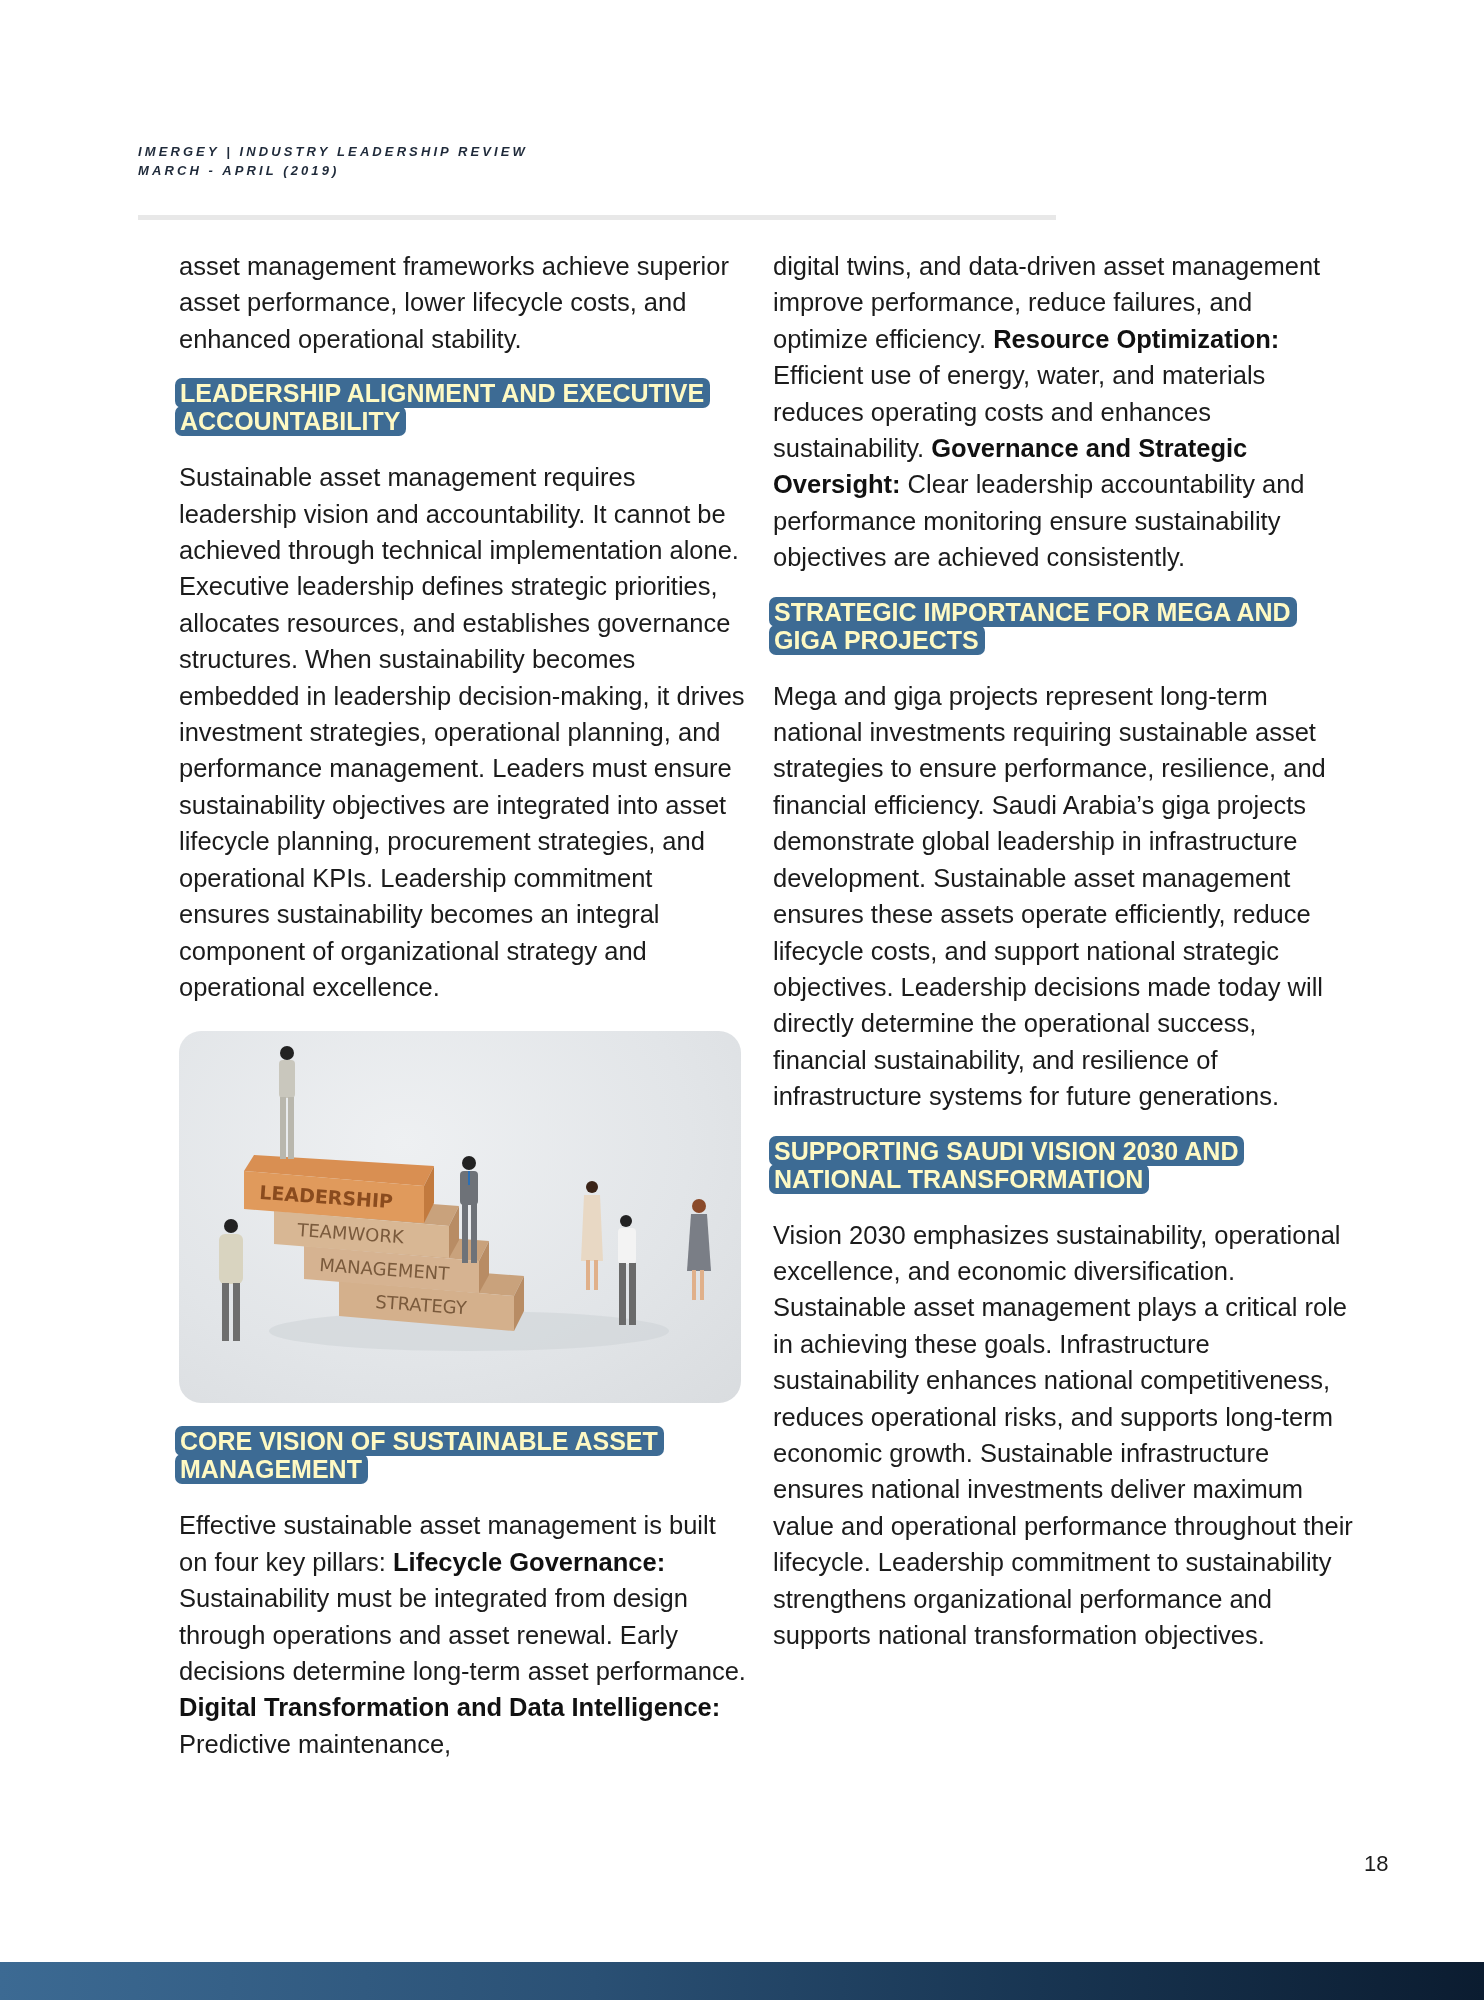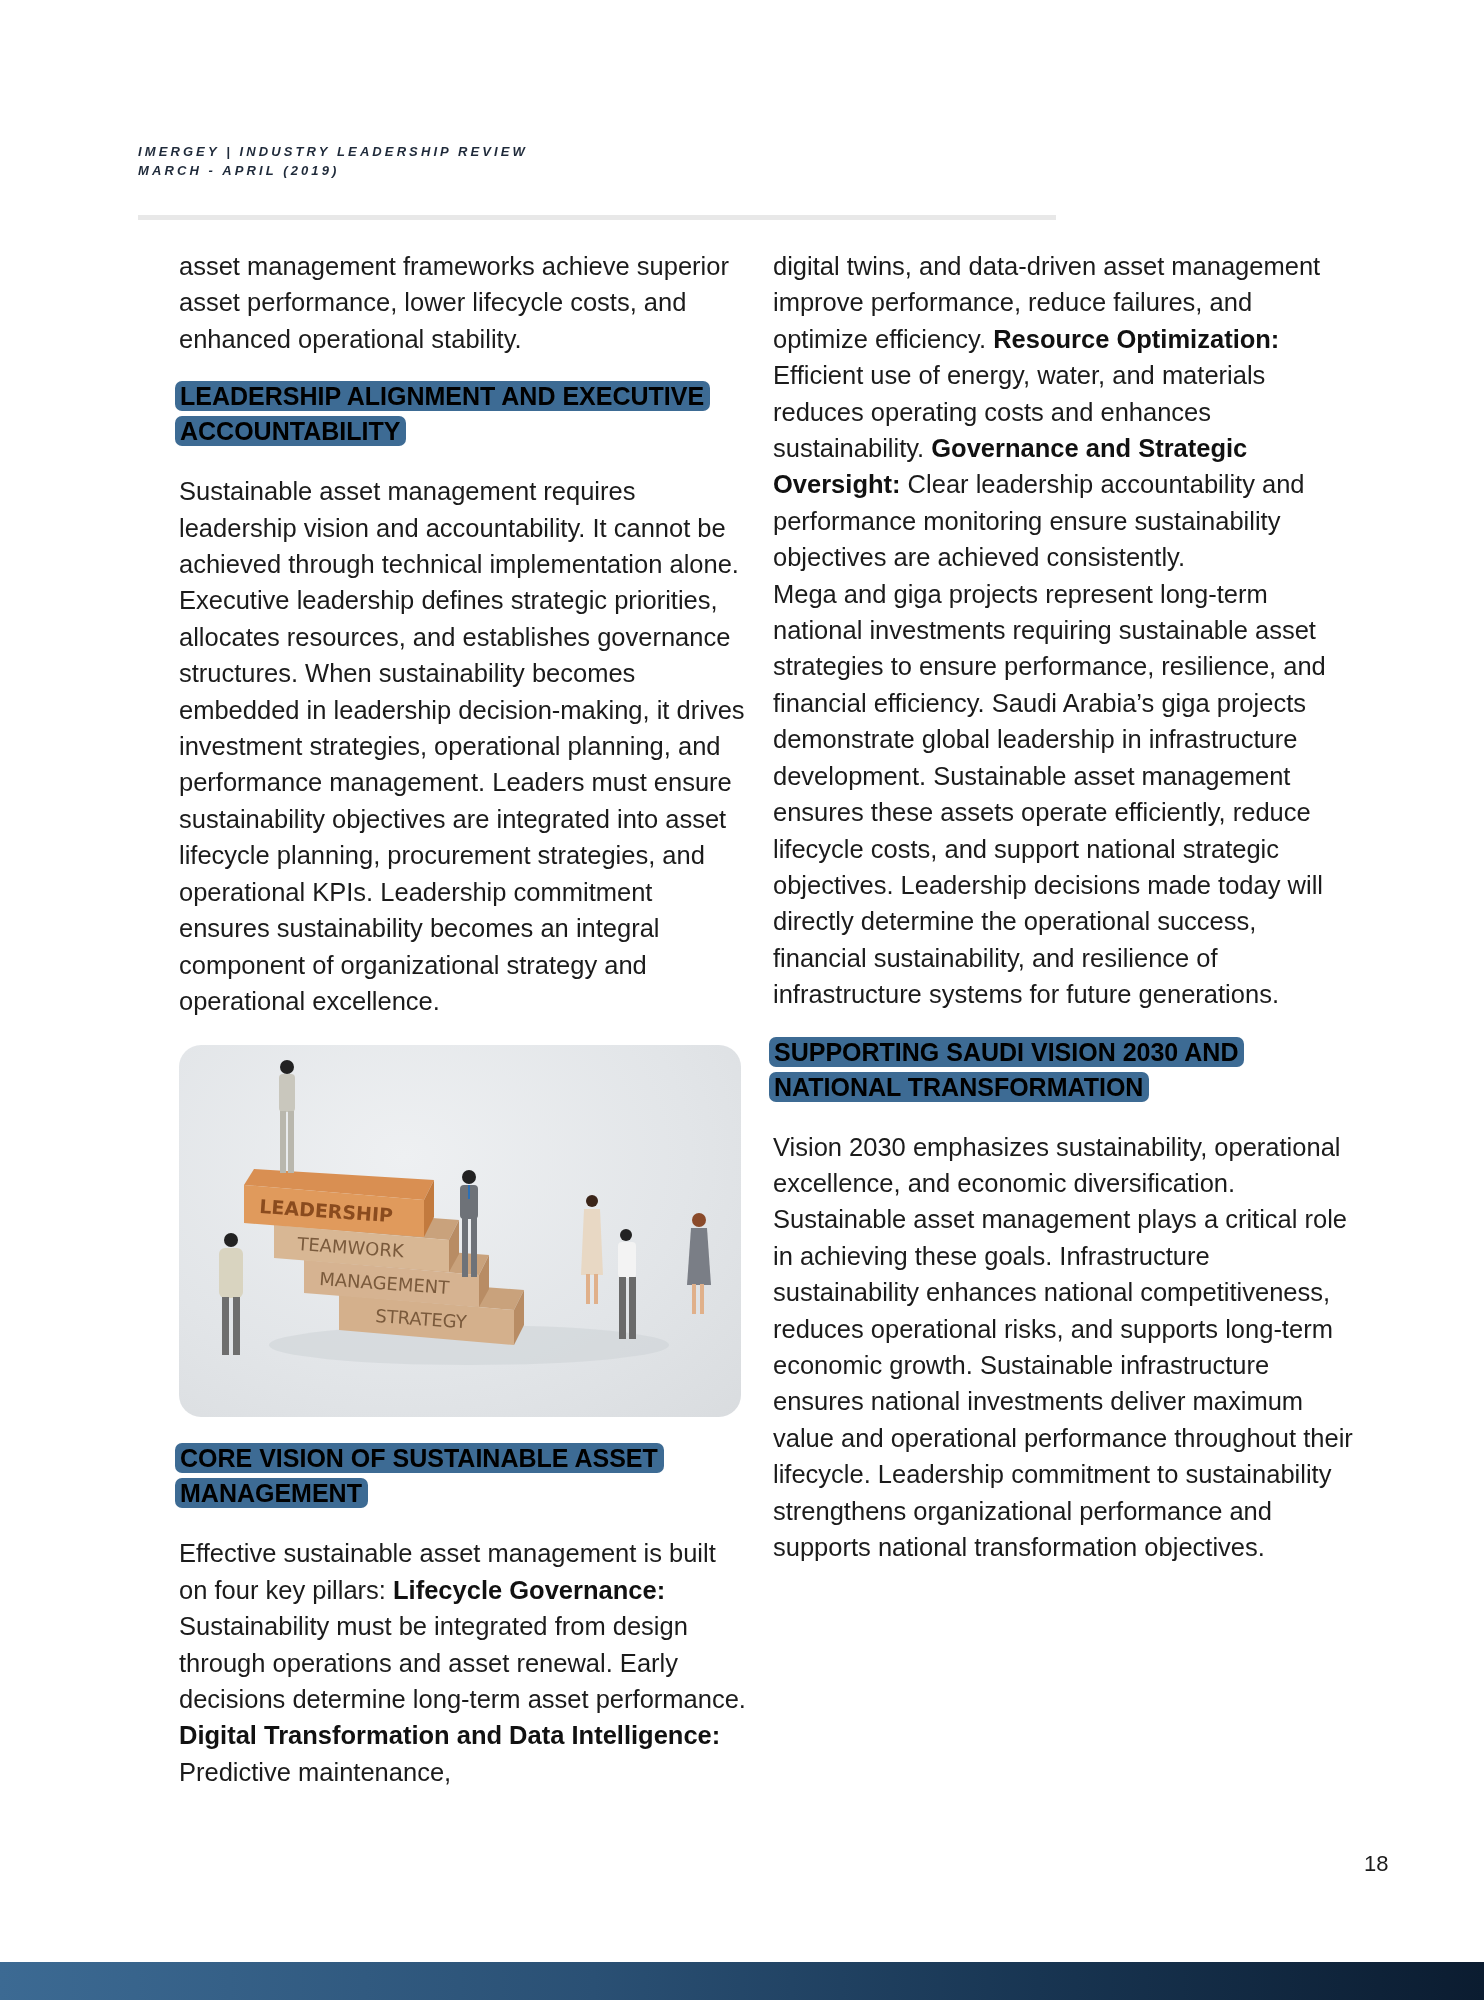--- a/index.html
+++ b/index.html
@@ -6,21 +6,21 @@
   body { width: 1484px; height: 2000px; position: relative; overflow: hidden;
          font-family: "Liberation Sans", "DejaVu Sans", sans-serif; color: #1b1b1b; }
   .header { position: absolute; left: 138px; top: 142px; font-style: italic; }
   .header div { font-size: 13px; font-weight: 700; letter-spacing: 3.1px; color: #1f2a3a; line-height: 19px; }
   .divider { position: absolute; left: 138px; top: 215px; width: 918px; height: 5px; background: #e8e8e8; }
   .col { position: absolute; top: 248px; width: 570px; }
   .col-left { left: 148px; margin-left: 31px; }
   .col-right { left: 773px; width: 580px; }
   p.body { margin: 0; font-size: 25.5px; line-height: 36.4px; color: #1b1b1b; }
   p.body b { font-weight: 700; color: #111; }
-  .tag { margin: 22px 0 24px -4px; font-size: 25px; font-weight: 700; line-height: 35px; color: #000000; }
+  .tag { margin: 22px 0 24px -4px; font-size: 25px; font-weight: 700; line-height: 28px; color: #fef9c3; }
   .tag span { background: #3d6b94; padding: 1px 6px 1px 5px; border-radius: 7px;
               -webkit-box-decoration-break: clone; box-decoration-break: clone; }
   .photo { margin: 26px 0 0 0; width: 562px; height: 372px; border-radius: 22px; overflow: hidden;
            background: radial-gradient(ellipse at 40% 30%, #eef0f2 0%, #e2e5e8 60%, #d9dcdf 100%); position: relative; }
   .photo svg { width: 100%; height: 100%; display: block; }
   .page-num { position: absolute; left: 1336px; top: 1851px; font-size: 22px; color: #1b1b1b; margin-left: 28px; }
   .footer-bar { position: absolute; left: 0; top: 1962px; width: 1484px; height: 38px;
                 background: linear-gradient(90deg, #3c6a93 0%, #2a5074 40%, #183552 70%, #0b1c30 100%); }
 </style>
 </head>
@@ -112,20 +112,23 @@
 
   <div class="tag" style="margin-top:24px;">
     <span>CORE VISION OF SUSTAINABLE ASSET MANAGEMENT</span>
   </div>
   <p class="body"><span>Effective sustainable asset management is built on four key pillars: </span><b>Lifecycle Governance:</b><span> Sustainability must be integrated from design through operations and asset renewal. Early decisions determine long-term asset performance. </span><b>Digital Transformation and Data Intelligence:</b><span> Predictive maintenance,</span></p>
 </div>
 
 <div class="col col-right">
   <p class="body"><span>digital twins, and data-driven asset management improve performance, reduce failures, and optimize efficiency. </span><b>Resource Optimization:</b><span> Efficient use of energy, water, and materials reduces operating costs and enhances sustainability. </span><b>Governance and Strategic Oversight:</b><span> Clear leadership accountability and performance monitoring ensure sustainability objectives are achieved consistently.</span></p>
 
+  <div class="tag">
+    <span>STRATEGIC IMPORTANCE FOR MEGA AND GIGA PROJECTS</span>
+  </div>
   <p class="body">Mega and giga projects represent long-term national investments requiring sustainable asset strategies to ensure performance, resilience, and financial efficiency. Saudi Arabia’s giga projects demonstrate global leadership in infrastructure development. Sustainable asset management ensures these assets operate efficiently, reduce lifecycle costs, and support national strategic objectives. Leadership decisions made today will directly determine the operational success, financial sustainability, and resilience of infrastructure systems for future generations.</p>
 
   <div class="tag">
     <span>SUPPORTING SAUDI VISION 2030 AND NATIONAL TRANSFORMATION</span>
   </div>
   <p class="body">Vision 2030 emphasizes sustainability, operational excellence, and economic diversification. Sustainable asset management plays a critical role in achieving these goals. Infrastructure sustainability enhances national competitiveness, reduces operational risks, and supports long-term economic growth. Sustainable infrastructure ensures national investments deliver maximum value and operational performance throughout their lifecycle. Leadership commitment to sustainability strengthens organizational performance and supports national transformation objectives.</p>
 </div>
 
 <div class="page-num">18</div>
 <div class="footer-bar"></div>

